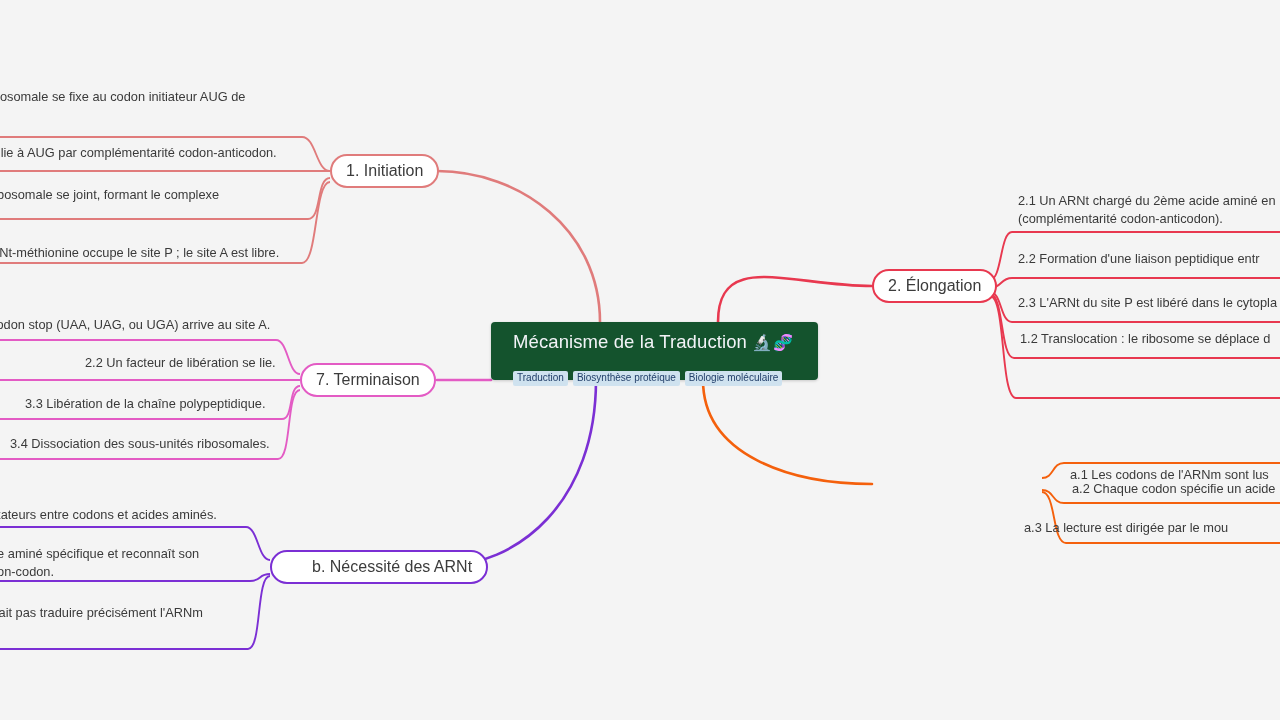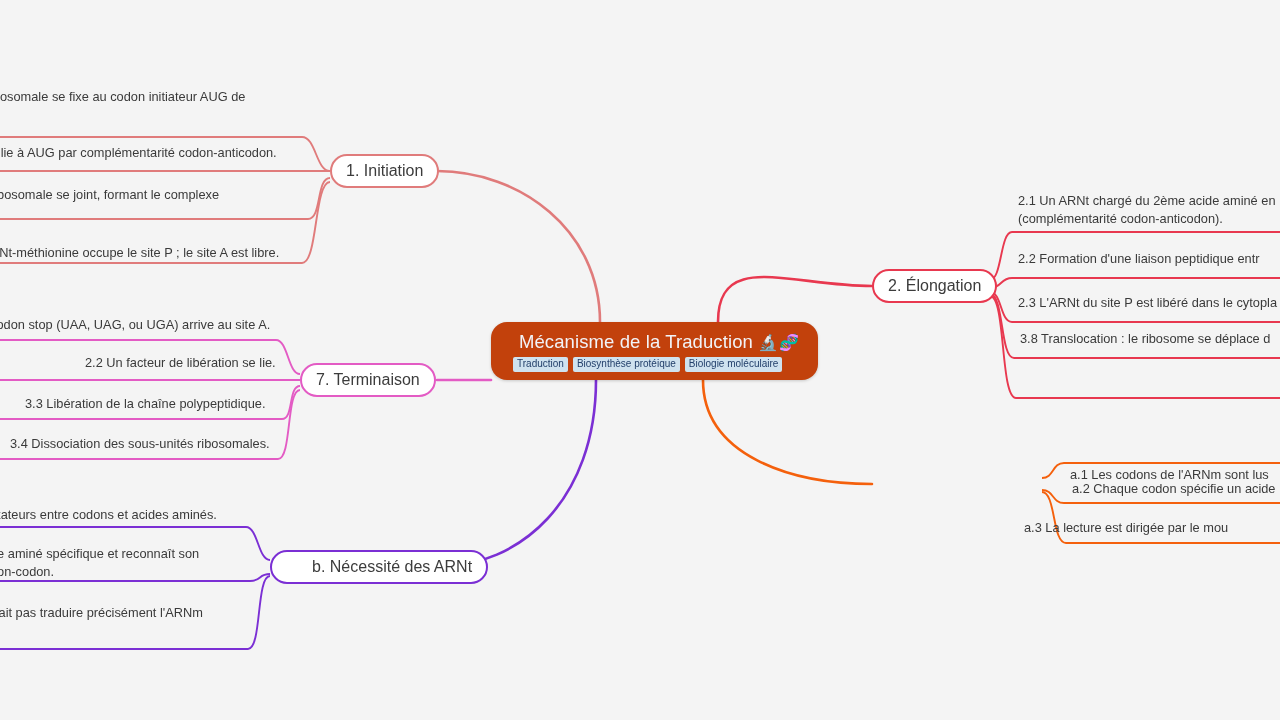--- a/index.html
+++ b/index.html
@@ -12,35 +12,34 @@
   }
   #canvas{position:absolute;inset:0;width:1280px;height:720px;}
   #edges{position:absolute;left:0;top:0;width:1280px;height:720px;pointer-events:none;}
 
   
   .central{
     position:absolute;
     left:491px;top:322px;
     width:327px;height:58px;
     box-sizing:border-box;
-    background:#c2410c;
-    border-radius:16px;
+    background:#14532d;
+    border-radius:4px;
     padding:9px 18px 0 22px;
     box-shadow:0 1px 3px rgba(0,0,0,.18);
-    text-align:right;
   }
   .central-title{
     color:#f2f3f7;
     font-size:18.5px;
     letter-spacing:.1px;
     white-space:nowrap;
     line-height:22px;
   }
   .central-title .emo{font-size:16px;letter-spacing:1px;}
-  .tags{display:flex;gap:5px;margin-top:3px;}
+  .tags{display:flex;gap:5px;margin-top:17px;}
   .tag{
     background:#cfe2ef;
     color:#23406b;
     font-size:10px;
     line-height:12px;
     padding:1px 4px 2px 4px;
     border-radius:2px;
     white-space:nowrap;
   }
 
@@ -185,21 +184,21 @@
     <span class="ln">2.1 Un ARNt chargé du 2ème acide aminé en</span>
     <span class="ln">(complémentarité codon-anticodon).</span>
   </div>
   <div class="leaf" style="left:1018px;top:250px;">
     <span class="ln">2.2 Formation d'une liaison peptidique entr</span>
   </div>
   <div class="leaf" style="left:1018px;top:294px;">
     <span class="ln">2.3 L'ARNt du site P est libéré dans le cytopla</span>
   </div>
   <div class="leaf" style="left:1020px;top:330px;">
-    <span class="ln">3.8 Translocation : le ribosome se déplace d</span>
+    <span class="ln">1.2 Translocation : le ribosome se déplace d</span>
   </div>
 
   <div class="leaf" style="left:1070px;top:466px;">
     <span class="ln">a.1 Les codons de l'ARNm sont lus</span>
   </div>
   <div class="leaf" style="left:1072px;top:480px;">
     <span class="ln">a.2 Chaque codon spécifie un acide</span>
   </div>
   <div class="leaf" style="left:1024px;top:519px;">
     <span class="ln">a.3 La lecture est dirigée par le mou</span>

